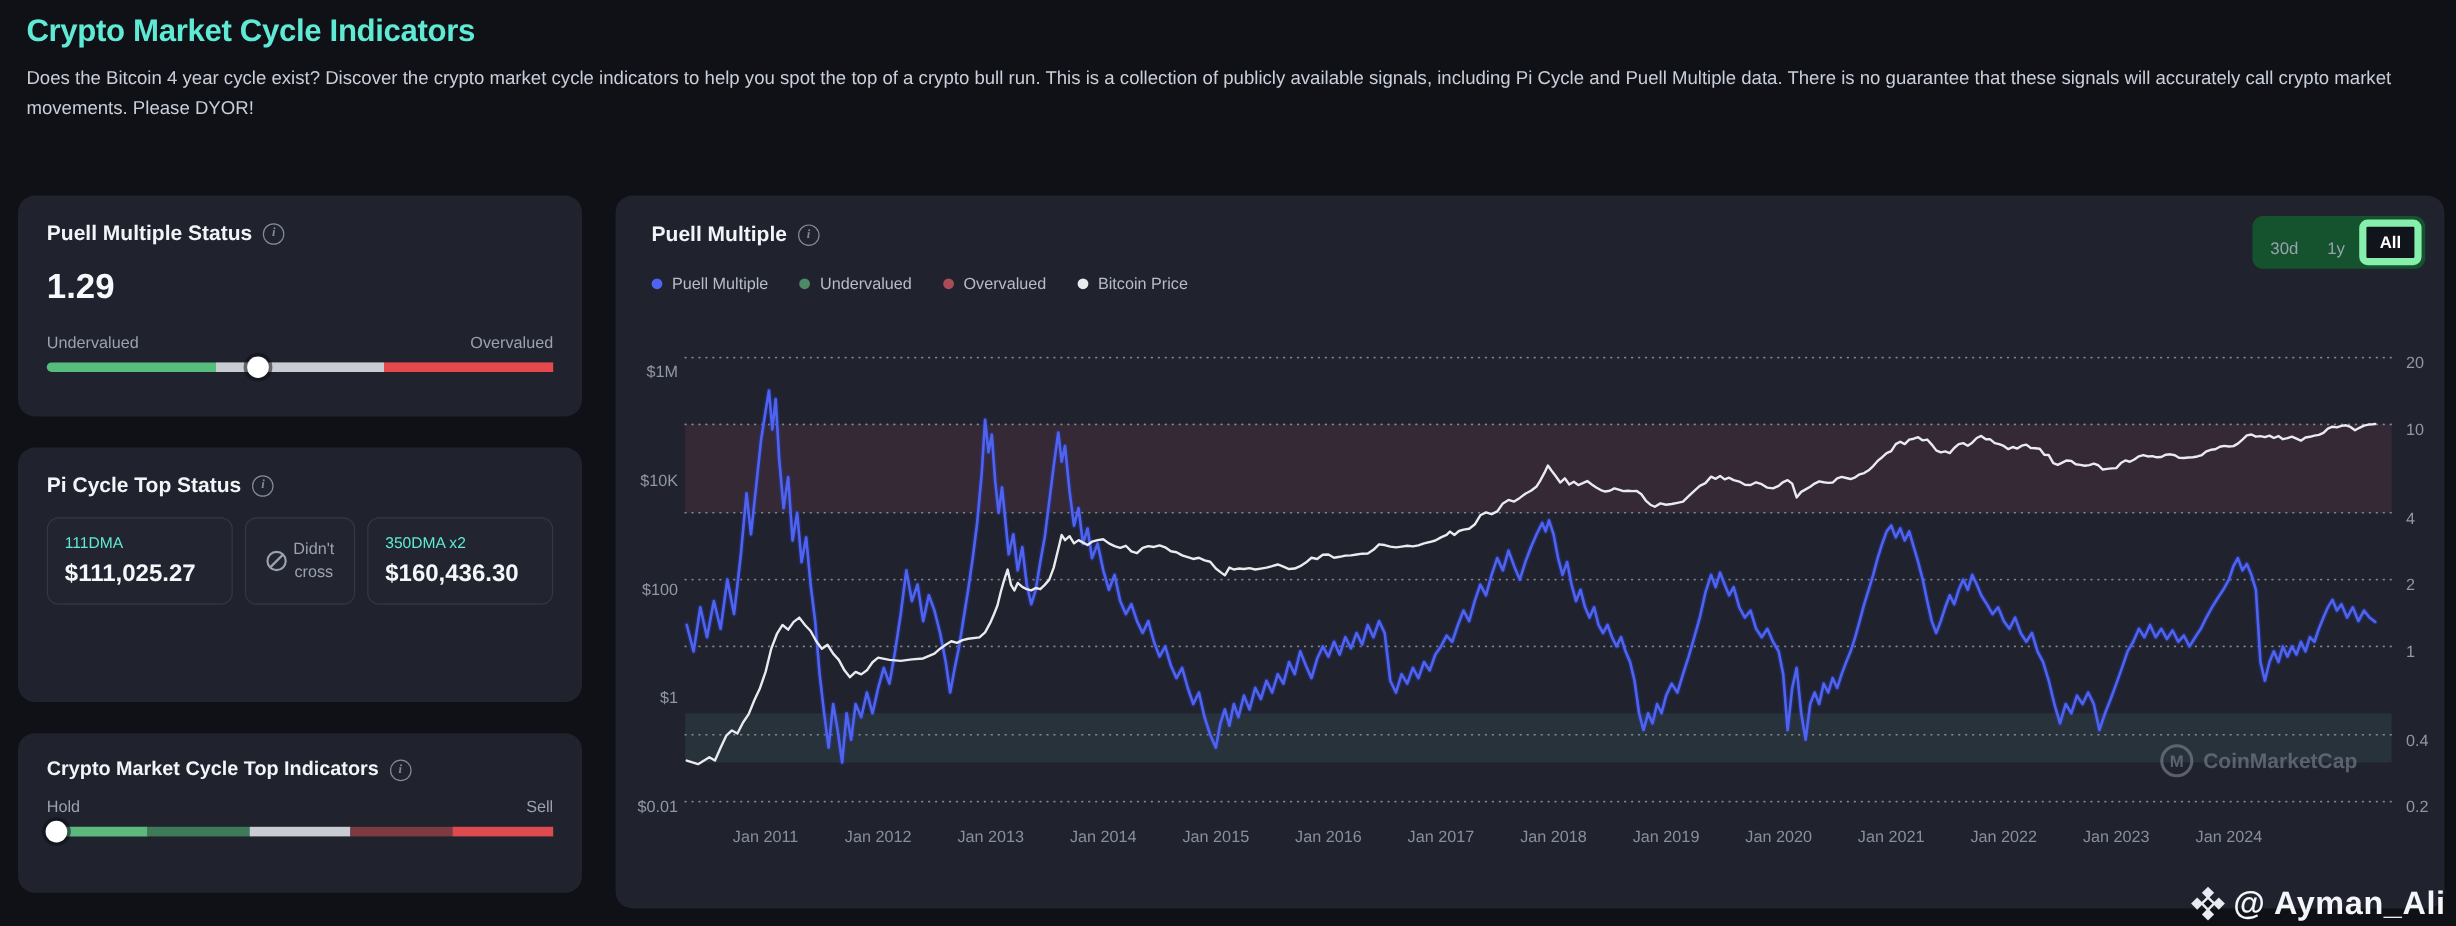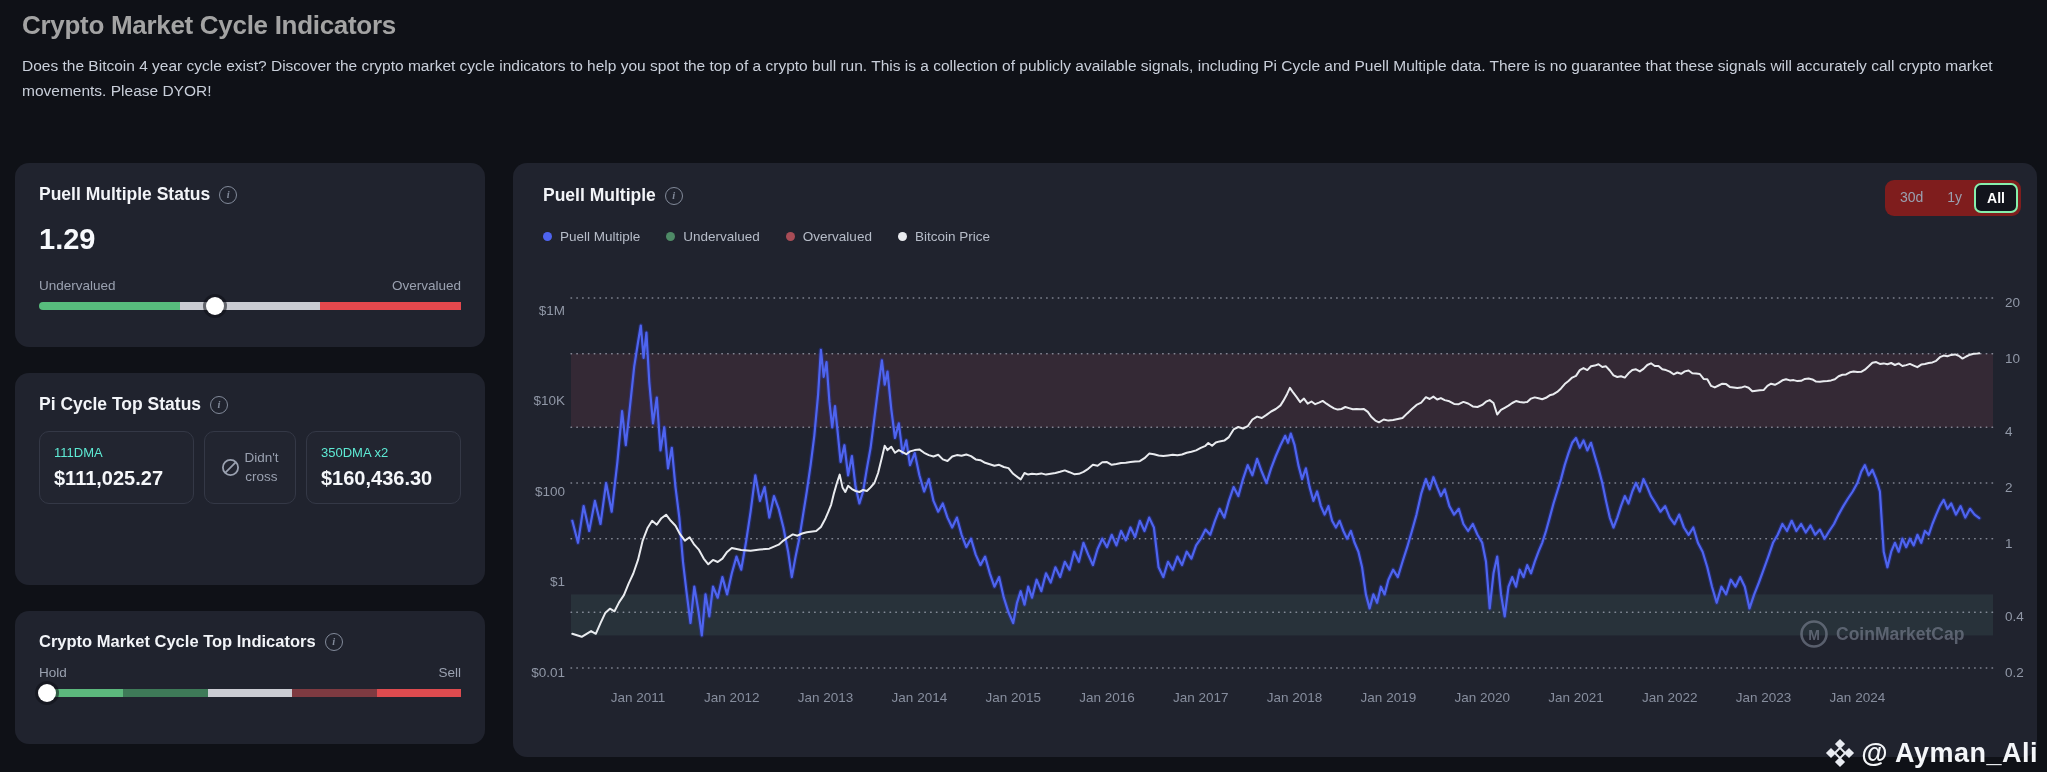--- a/index.html
+++ b/index.html
@@ -1,19 +1,19 @@
 <!DOCTYPE html>
 <html><head>
 <meta charset="utf-8">
 <style>
   html,body{margin:0;padding:0;background:#0f1117;}
   body{width:2047px;height:772px;position:relative;overflow:hidden;
        font-family:"Liberation Sans","DejaVu Sans",sans-serif;color:#eef0f4;}
   .page-header{position:absolute;left:22px;top:10px;width:2005px;}
-  .page-title{font-size:26px;font-weight:700;letter-spacing:-0.3px;color:#a3a3a3;margin:0 0 12px 0;}
+  .page-title{font-size:26px;font-weight:700;letter-spacing:-0.3px;color:#5eead4;margin:0 0 12px 0;}
   .page-desc{font-size:15.5px;line-height:1.62;color:#c9cfda;max-width:2008px;}
 
   .card{background:#20232e;border-radius:14px;box-sizing:border-box;}
   .left-col{position:absolute;left:15px;top:163px;width:470px;display:flex;flex-direction:column;gap:26px;}
   .card-pad{padding:21px 24px;}
   .card-title-row{display:flex;align-items:center;gap:9px;}
   .card-title{font-size:17.5px;font-weight:700;color:#f2f4f8;}
   .info-i{width:16px;height:16px;border:1.5px solid #828a9a;border-radius:50%;color:#828a9a;
           font-size:10.5px;font-weight:700;display:inline-flex;align-items:center;justify-content:center;
           font-family:"Liberation Serif","DejaVu Serif",serif;font-style:italic;flex:0 0 auto;}
@@ -37,25 +37,25 @@
   .pi-box.mid{width:92px;display:flex;flex-direction:row;align-items:center;justify-content:center;
               text-align:center;font-size:13.5px;color:#9aa1b0;line-height:1.35;gap:4px;}
   .pi-box.grow{flex:1;}
 
   .chart-card{position:absolute;left:513px;top:163px;width:1524px;height:594px;}
   .chart-header{position:absolute;left:30px;top:22px;display:flex;align-items:center;gap:9px;}
   .chart-title{font-size:17.5px;font-weight:700;color:#f2f4f8;}
   .legend{position:absolute;left:30px;top:66px;display:flex;align-items:center;gap:26px;}
   .legend-item{display:flex;align-items:center;gap:8px;font-size:13.5px;color:#b6bcc8;cursor:pointer;}
   .legend-dot{width:9px;height:9px;border-radius:50%;}
-  .range-group{position:absolute;right:16px;top:17px;background:#7f1d1d;border-radius:9px;
-               padding:3px;display:flex;align-items:flex-start;}
+  .range-group{position:absolute;right:16px;top:17px;background:#14532d;border-radius:9px;
+               padding:3px;display:flex;align-items:flex-end;}
   .range-group button{background:transparent;border:none;color:#9aa1b0;font-size:14px;
                font-family:inherit;padding:6px 12px;border-radius:7px;cursor:pointer;font-weight:500;}
-  .range-group button.active{background:#12141c;border:2px solid #86efac;color:#ffffff;font-weight:700;
+  .range-group button.active{background:#12141c;border:6px solid #86efac;color:#ffffff;font-weight:700;
                padding:5px 11px;}
   #chart-svg{position:absolute;left:0;top:0;}
 
   .attribution{position:absolute;right:9px;bottom:3px;display:flex;align-items:center;gap:5px;}
   .attribution .handle{font-size:27px;font-weight:700;color:#f4f6f9;letter-spacing:0.5px;}
 </style>
 </head>
 <body>
 
 <div class="page-header">

